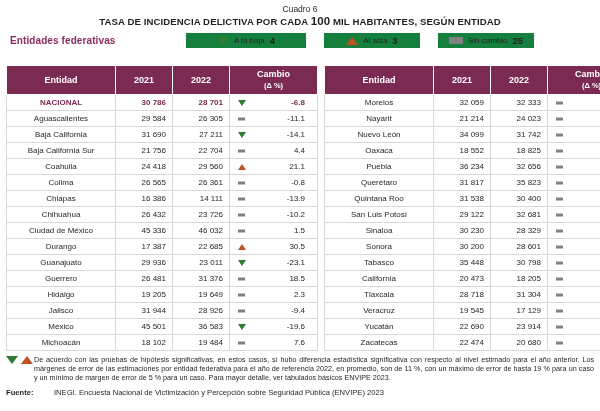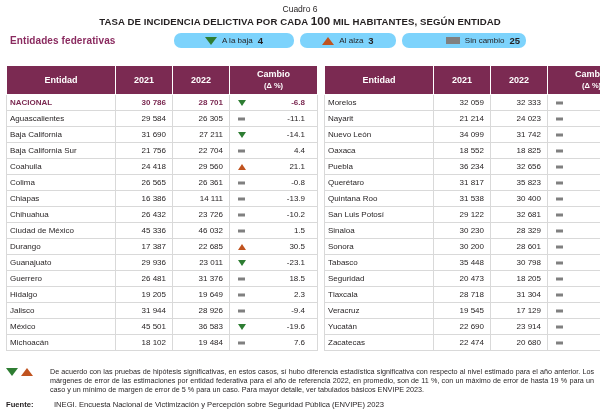--- a/index.html
+++ b/index.html
@@ -39,47 +39,47 @@
     font-size: 11.5px;
     margin-top: 7px;
   }
 
   
   .legend-row {
     display: flex;
     align-items: center;
     margin-top: 4px;
     height: 17px;
+    gap: 12px;
   }
   .legend-title {
     font-size: 10px;
     font-weight: bold;
     color: #8a2a5f;
     width: 168px;
     padding-left: 4px;
     box-sizing: border-box;
     letter-spacing: .1px;
   }
   .legend-chip {
     display: flex;
     align-items: center;
     justify-content: center;
-    background: #7dd3fc;
+    background: #15803d;
     height: 15px;
     font-size: 8px;
     color: #231f20;
     margin-right: 6px;
     padding: 0 6px;
     box-sizing: border-box;
     gap: 5px;
-    border-radius: 7px;
   }
   .chip-a { width: 120px; }
   .chip-b { width: 96px; }
-  .chip-c { width: 124px; margin-right: 16px; justify-content: flex-end; }
+  .chip-c { width: 96px; margin-right: 16px; }
   .legend-chip b { font-size: 9.5px; }
   .tri-down {
     width: 0; height: 0;
     border-left: 6px solid transparent;
     border-right: 6px solid transparent;
     border-top: 8px solid #2e7d32;
   }
   .tri-up {
     width: 0; height: 0;
     border-left: 6px solid transparent;
@@ -121,21 +121,21 @@
     font-size: 7.5px;
     font-weight: bold;
   }
   td {
     border: 1px solid #d9d9d9;
     padding: 1px 3px;
     height: 13px;
     line-height: 11px;
     color: #231f20;
   }
-  td.ent { text-align: left; }
+  td.ent { text-align: center; }
   td.num { text-align: right; padding-right: 6px; }
   td.chg {
     text-align: right;
     padding-right: 12px;
     position: relative;
   }
   tr.nacional td {
     font-weight: bold;
     color: #7b2a52;
   }
@@ -158,22 +158,22 @@
     border-right: 4px solid transparent;
     border-bottom: 6px solid #c0531f;
   }
   .m-flat {
     width: 7px; height: 3px; background: #808080;
   }
 
   
   .foot {
     display: flex;
-    margin-top: 16px;
-    gap: 16px;
+    margin-top: 4px;
+    gap: 0;
   }
   .foot-marks {
     display: flex;
     align-items: flex-start;
     gap: 3px;
     padding-top: 1px;
     width: 28px;
     flex: none;
   }
   .foot-text {
@@ -410,21 +410,21 @@
             <td class="num">28 601</td>
             <td class="chg"><span class="mark m-flat"></span>-5.3</td>
           </tr>
           <tr>
             <td class="ent">Tabasco</td>
             <td class="num">35 448</td>
             <td class="num">30 798</td>
             <td class="chg"><span class="mark m-flat"></span>-13.1</td>
           </tr>
           <tr>
-            <td class="ent">Seguridad</td>
+            <td class="ent">California</td>
             <td class="num">20 473</td>
             <td class="num">18 205</td>
             <td class="chg"><span class="mark m-flat"></span>-11.1</td>
           </tr>
           <tr>
             <td class="ent">Tlaxcala</td>
             <td class="num">28 718</td>
             <td class="num">31 304</td>
             <td class="chg"><span class="mark m-flat"></span>9.0</td>
           </tr>

